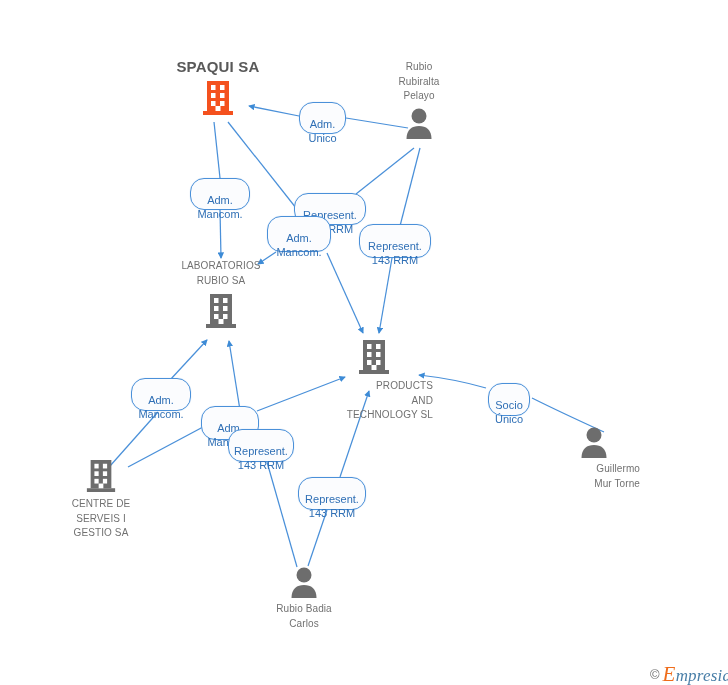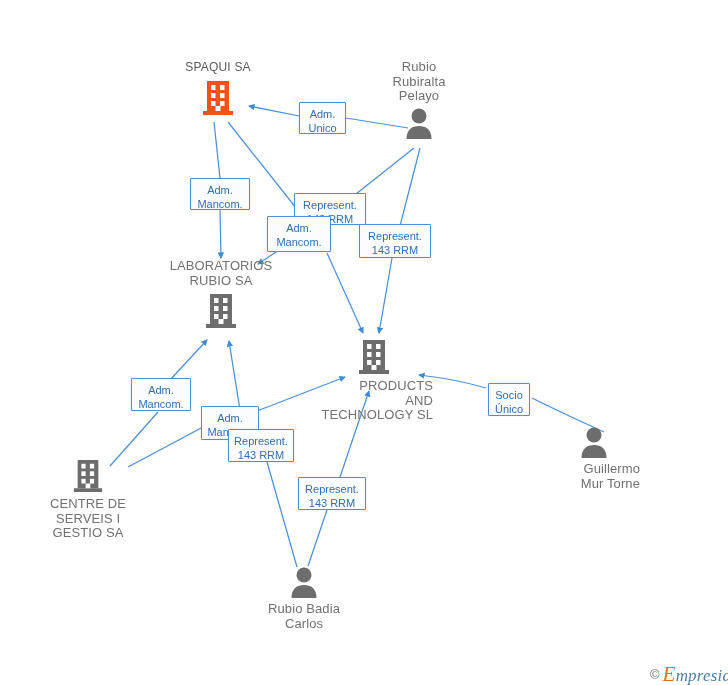--- a/index.html
+++ b/index.html
@@ -28,44 +28,44 @@
     position: absolute;
     text-align: center;
   }
   .node-icon {
     display: block;
     margin: 0 auto;
   }
   .node-label {
     display: block;
     font-family: "Liberation Sans", sans-serif;
-    font-size: 13px;
+    font-size: 10px;
     line-height: 14.5px;
     color: #717171;
     white-space: pre-line;
     letter-spacing: 0.1px;
   }
   .node-label.company-highlight {
-    font-weight: normal;
+    font-weight: bold;
     color: #595959;
-    font-size: 12px;
+    font-size: 15px;
     letter-spacing: 0.2px;
   }
   .rel-box {
     position: absolute;
     box-sizing: border-box;
     border: 1.3px solid #4a90d9;
-    border-radius: 1px;
+    border-radius: 14px;
     background: #fbfcfe;
     color: #2f6fb5;
     font-family: "Liberation Sans", sans-serif;
     font-size: 11px;
     line-height: 14px;
     text-align: center;
-    padding-top: 4px;
+    padding-top: 14px;
     white-space: pre-line;
     box-shadow: 0 0 0 0.5px rgba(74,144,217,0.10);
   }
   .logo {
     position: absolute;
     display: flex;
     align-items: center;
     gap: 3px;
   }
   .logo-c {
@@ -181,21 +181,21 @@
       <rect x="19" y="14" width="4.5" height="5" fill="#ffffff"></rect>
       <rect x="10" y="22" width="4.5" height="5" fill="#ffffff"></rect>
       <rect x="19" y="22" width="4.5" height="5" fill="#ffffff"></rect>
       <rect x="14.5" y="27" width="5" height="5" fill="#ffffff"></rect>
     </svg>
     <span class="node-label" style="margin-top:3px;text-align:right;">PRODUCTS
 AND
 TECHNOLOGY SL</span>
   </div>
 
-  <div class="node" style="left:40px; top:458px; width:96px;">
+  <div class="node" style="left:53px; top:458px; width:96px;">
     <svg class="node-icon" width="32" height="36" viewBox="0 0 34 38">
       <rect x="6" y="2" width="22" height="30" fill="#6d6d6d"></rect>
       <rect x="2" y="32" width="30" height="4" fill="#6d6d6d"></rect>
       <rect x="10" y="6" width="4.5" height="5" fill="#ffffff"></rect>
       <rect x="19" y="6" width="4.5" height="5" fill="#ffffff"></rect>
       <rect x="10" y="14" width="4.5" height="5" fill="#ffffff"></rect>
       <rect x="19" y="14" width="4.5" height="5" fill="#ffffff"></rect>
       <rect x="10" y="22" width="4.5" height="5" fill="#ffffff"></rect>
       <rect x="19" y="22" width="4.5" height="5" fill="#ffffff"></rect>
       <rect x="14.5" y="27" width="5" height="5" fill="#ffffff"></rect>

